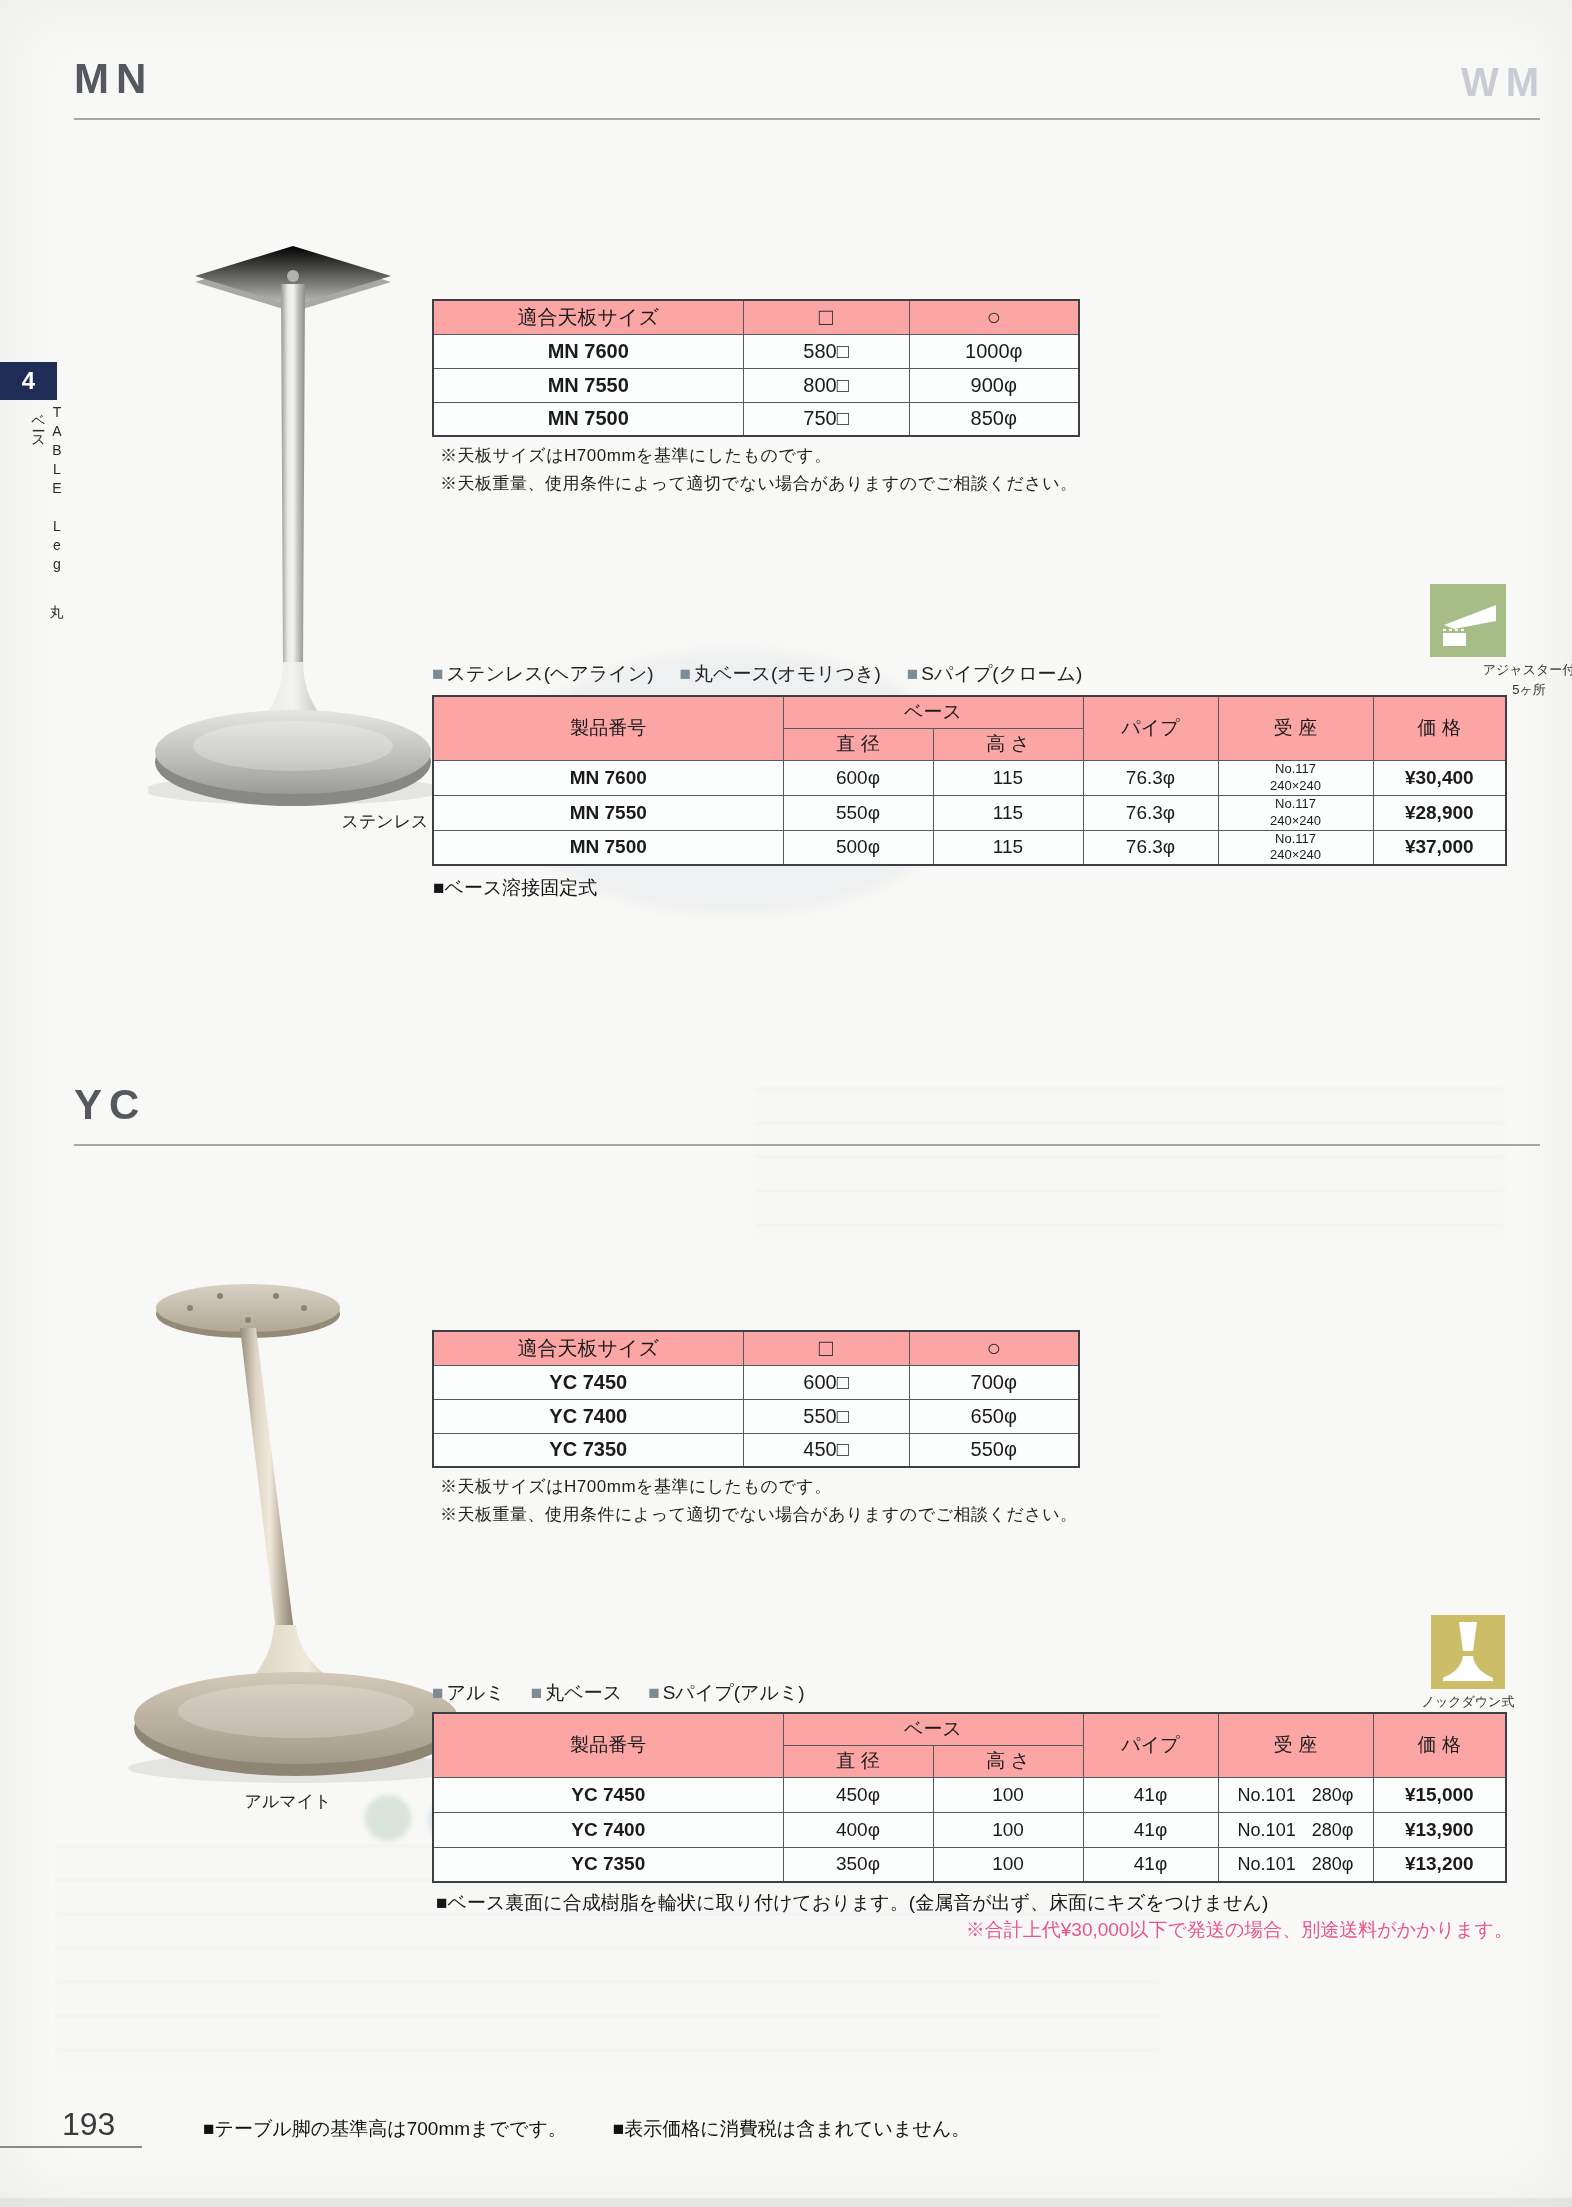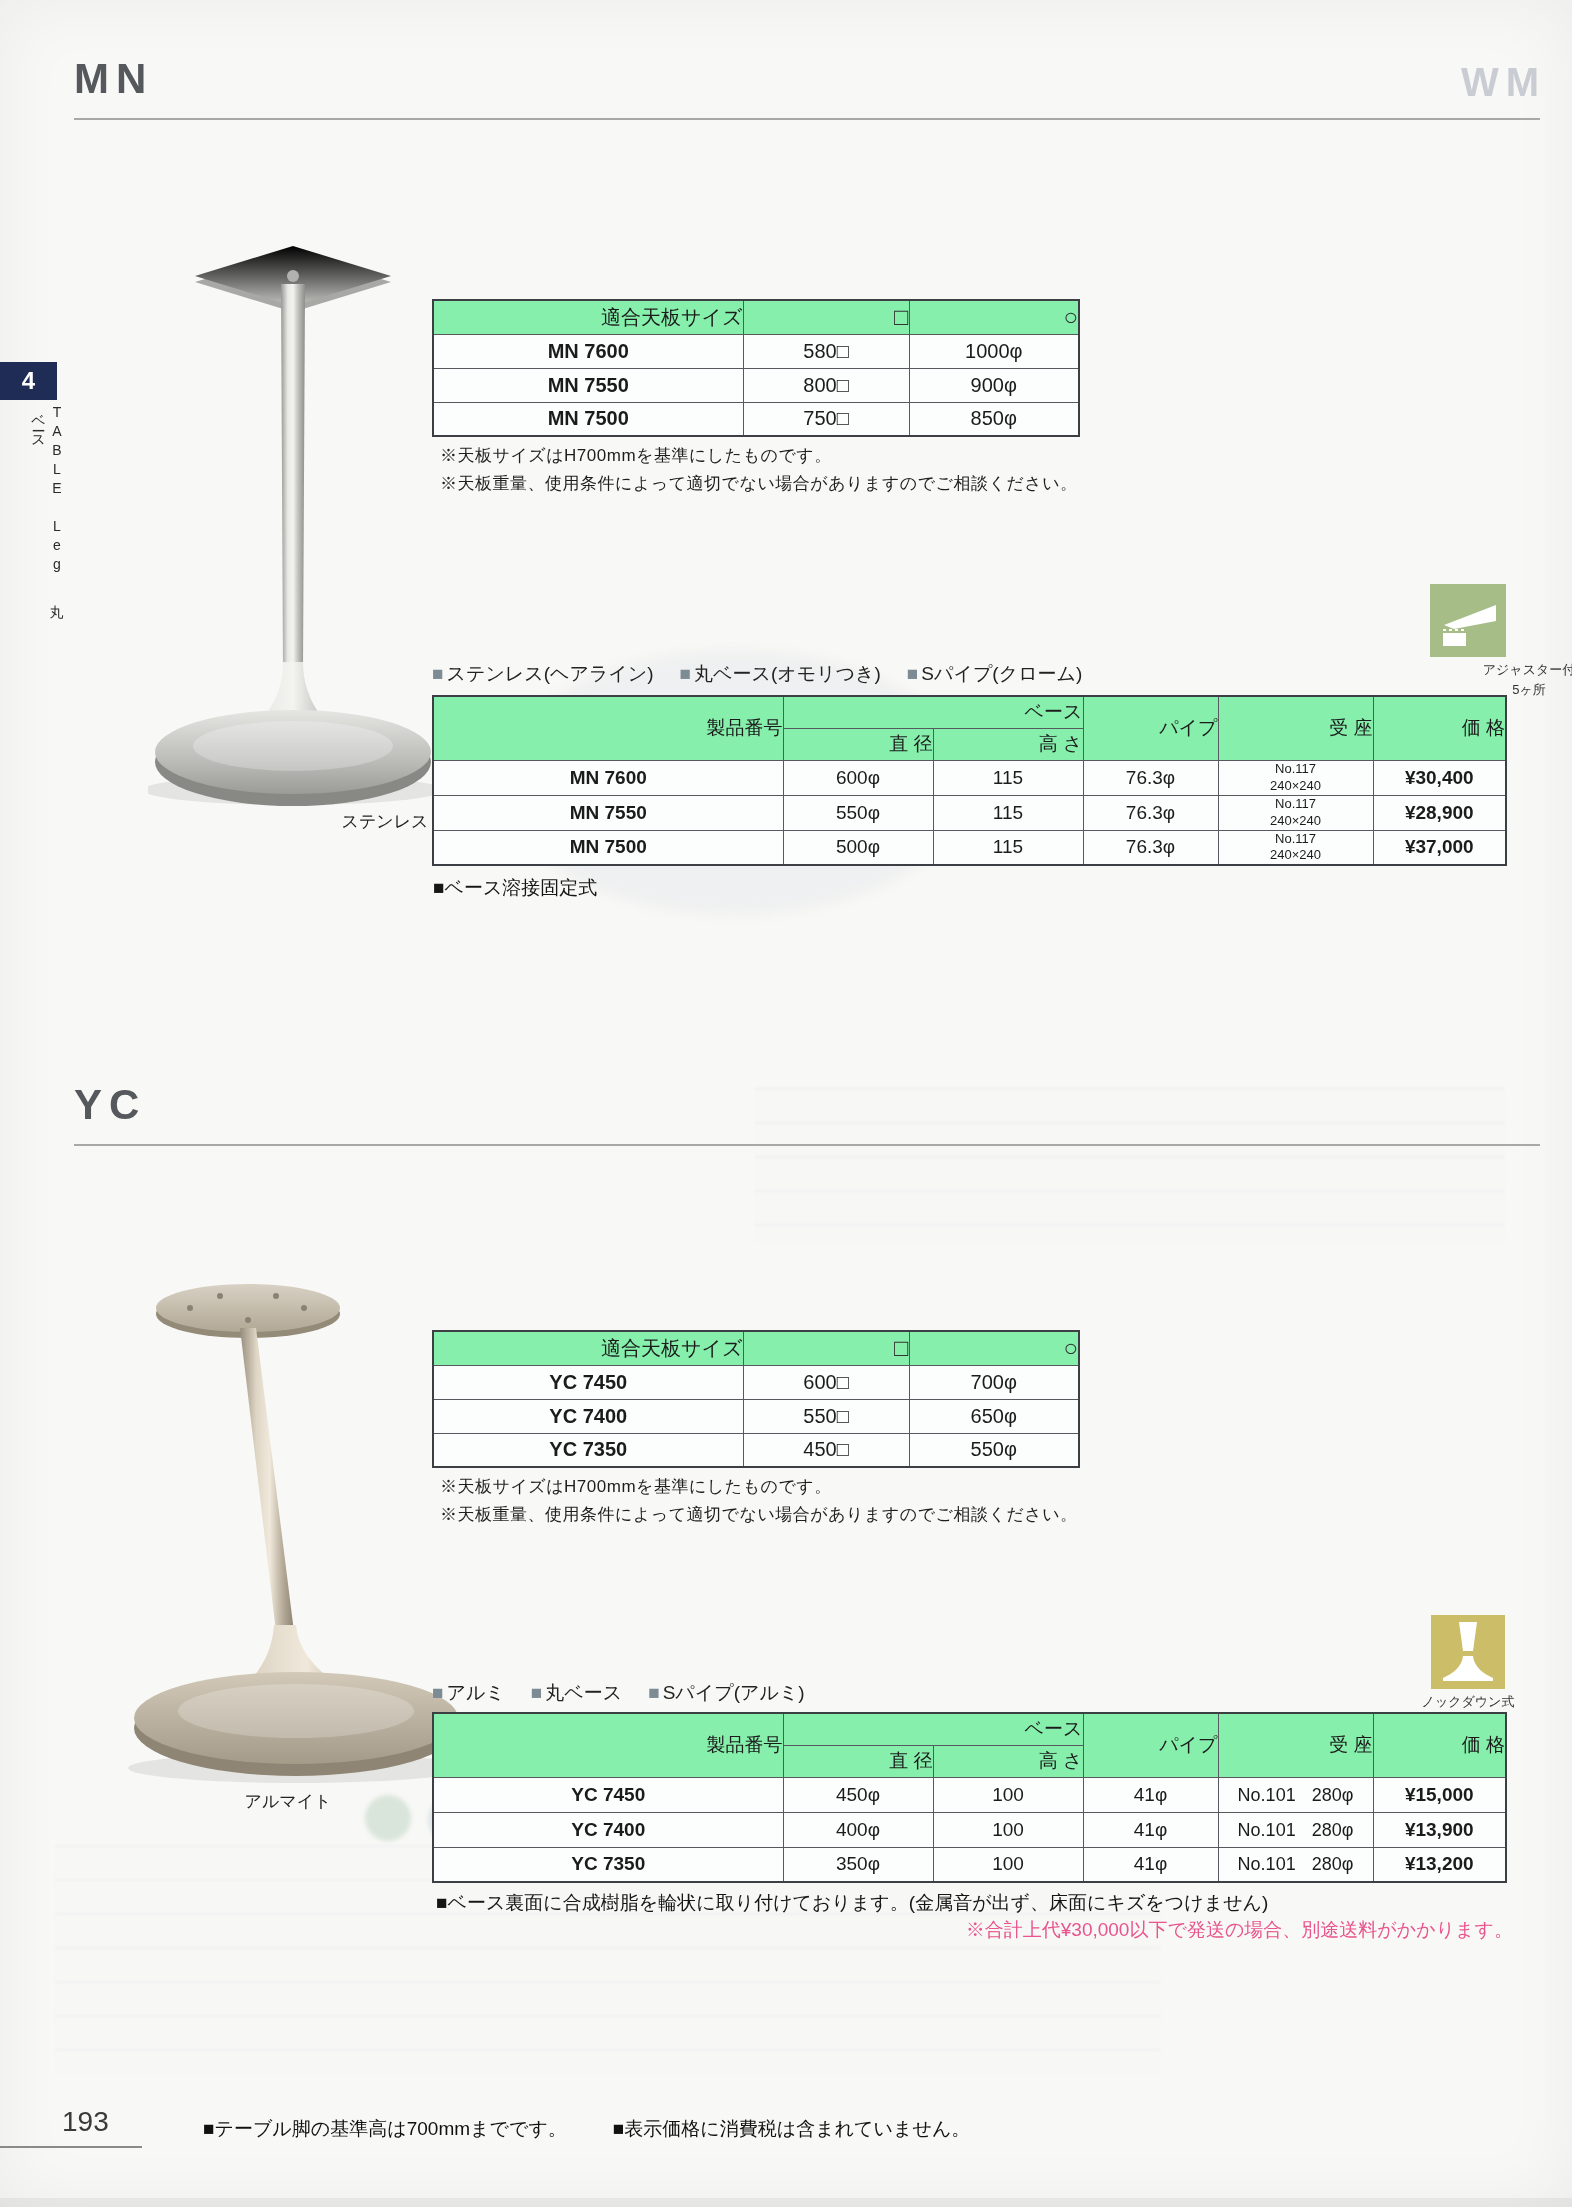--- a/index.html
+++ b/index.html
@@ -27,34 +27,34 @@
   .specnote{position:absolute;font-size:19px;color:#161616;}
   .rednote{position:absolute;font-size:19px;color:#e8548d;text-align:right;}
   
   .materials{position:absolute;display:flex;gap:26px;font-size:19px;color:#222;}
   .materials .bullet{color:#7d8b95;margin-right:3px;}
   
   table{position:absolute;border-collapse:collapse;table-layout:fixed;background:#fcfdfd;
     border:2px solid #3c4044;}
   th,td{border:1px solid #565a5e;text-align:center;vertical-align:middle;
     font-size:20px;font-weight:normal;color:#1b1b1b;padding:0;}
-  thead th{background:#86efac;text-align:right;}
+  thead th{background:#fca5a5;}
   .t1 tr{height:34px;}
   .t1 .sym{font-size:24px;color:#333;}
   .t2 thead tr{height:32px;}
   .t2 tbody tr{height:35px;}
   .t2 th,.t2 td{font-size:19px;}
   td.pn{font-weight:bold;}
   td.price{font-weight:bold;}
   td.socket2 .s1{display:block;font-size:13px;line-height:1.3;}
   td.socketi .s1{display:inline-block;font-size:18px;margin:0 8px;}
   
   .badgecap{position:absolute;width:152px;text-align:center;font-size:13px;color:#333;line-height:1.5;}
   
-  .pageno{position:absolute;left:62px;top:2106px;font-size:28px;color:#3a3a3a;}
+  .pageno{position:absolute;left:62px;top:2106px;font-size:32px;color:#3a3a3a;}
   .pagerule{position:absolute;left:0;top:2146px;width:142px;height:2px;background:#8a8a8a;}
   .footnotes{position:absolute;left:203px;top:2116px;display:flex;gap:46px;font-size:19px;color:#111;}
   
   .ghost{position:absolute;pointer-events:none;}
   .g-ellipse{border-radius:50%;background:rgba(165,180,195,0.10);filter:blur(6px);}
   .g-rows{background:repeating-linear-gradient(180deg,rgba(150,170,185,0.12) 0 2px,rgba(150,170,185,0.02) 2px 34px);filter:blur(1px);opacity:.7;}
   .g-dot{border-radius:50%;filter:blur(2px);}
   .edgestrip{position:absolute;left:0;bottom:0;width:100%;height:9px;background:rgba(0,0,0,0.05);}
 </style>
 </head>

